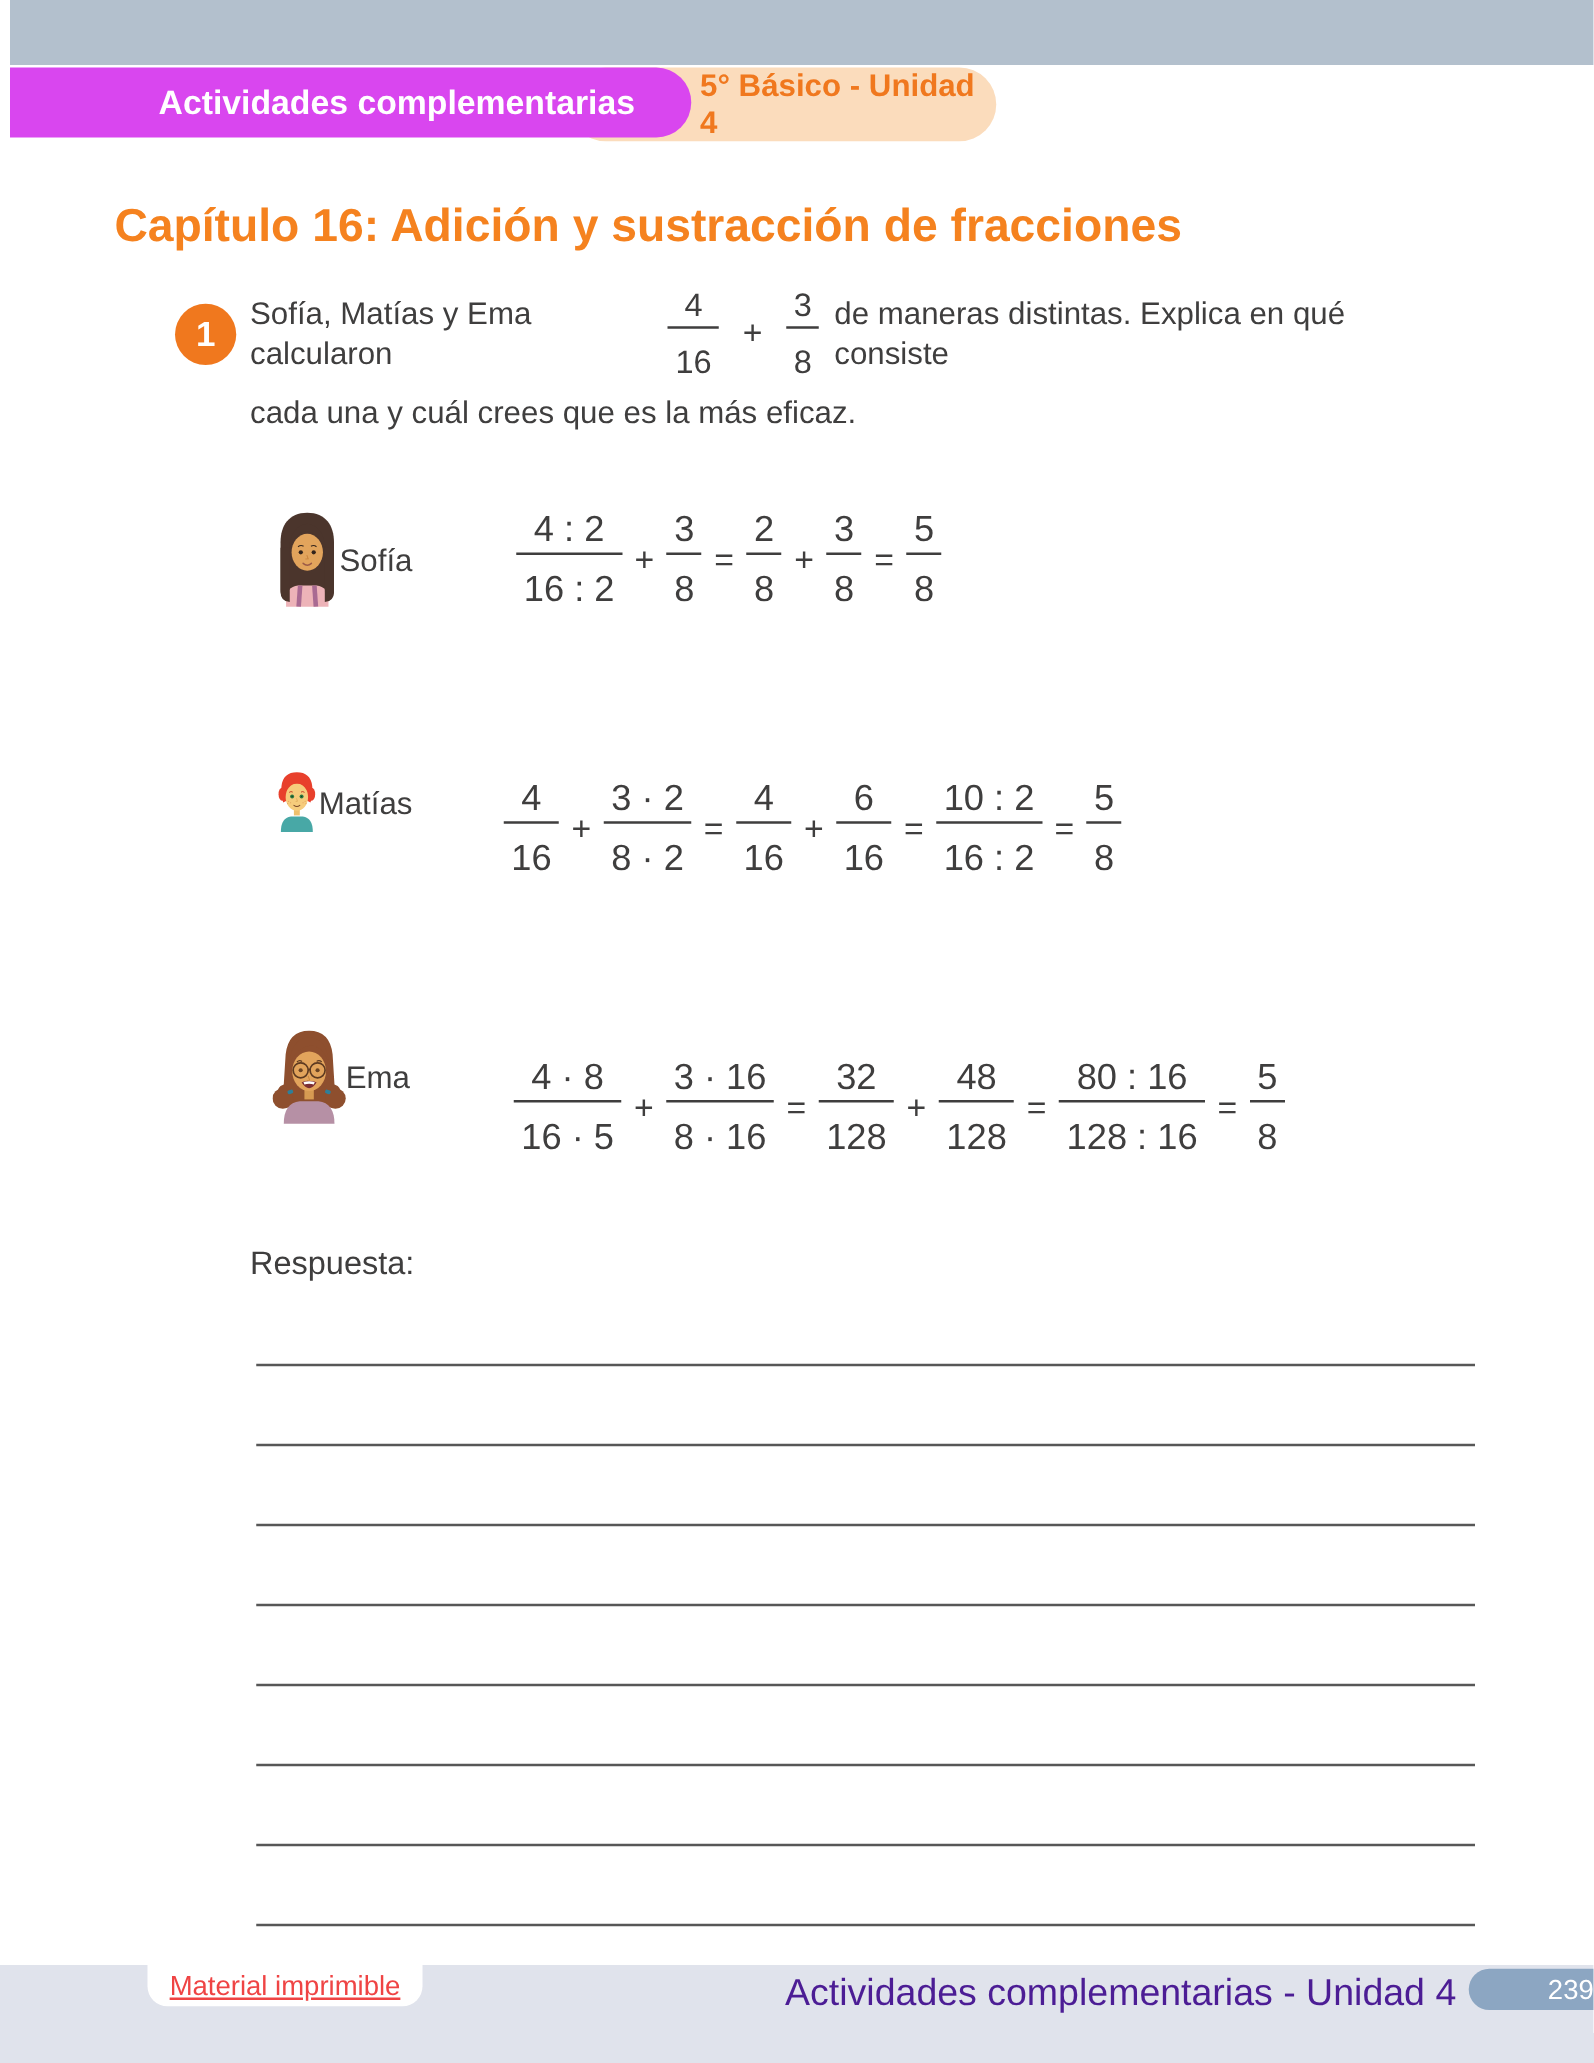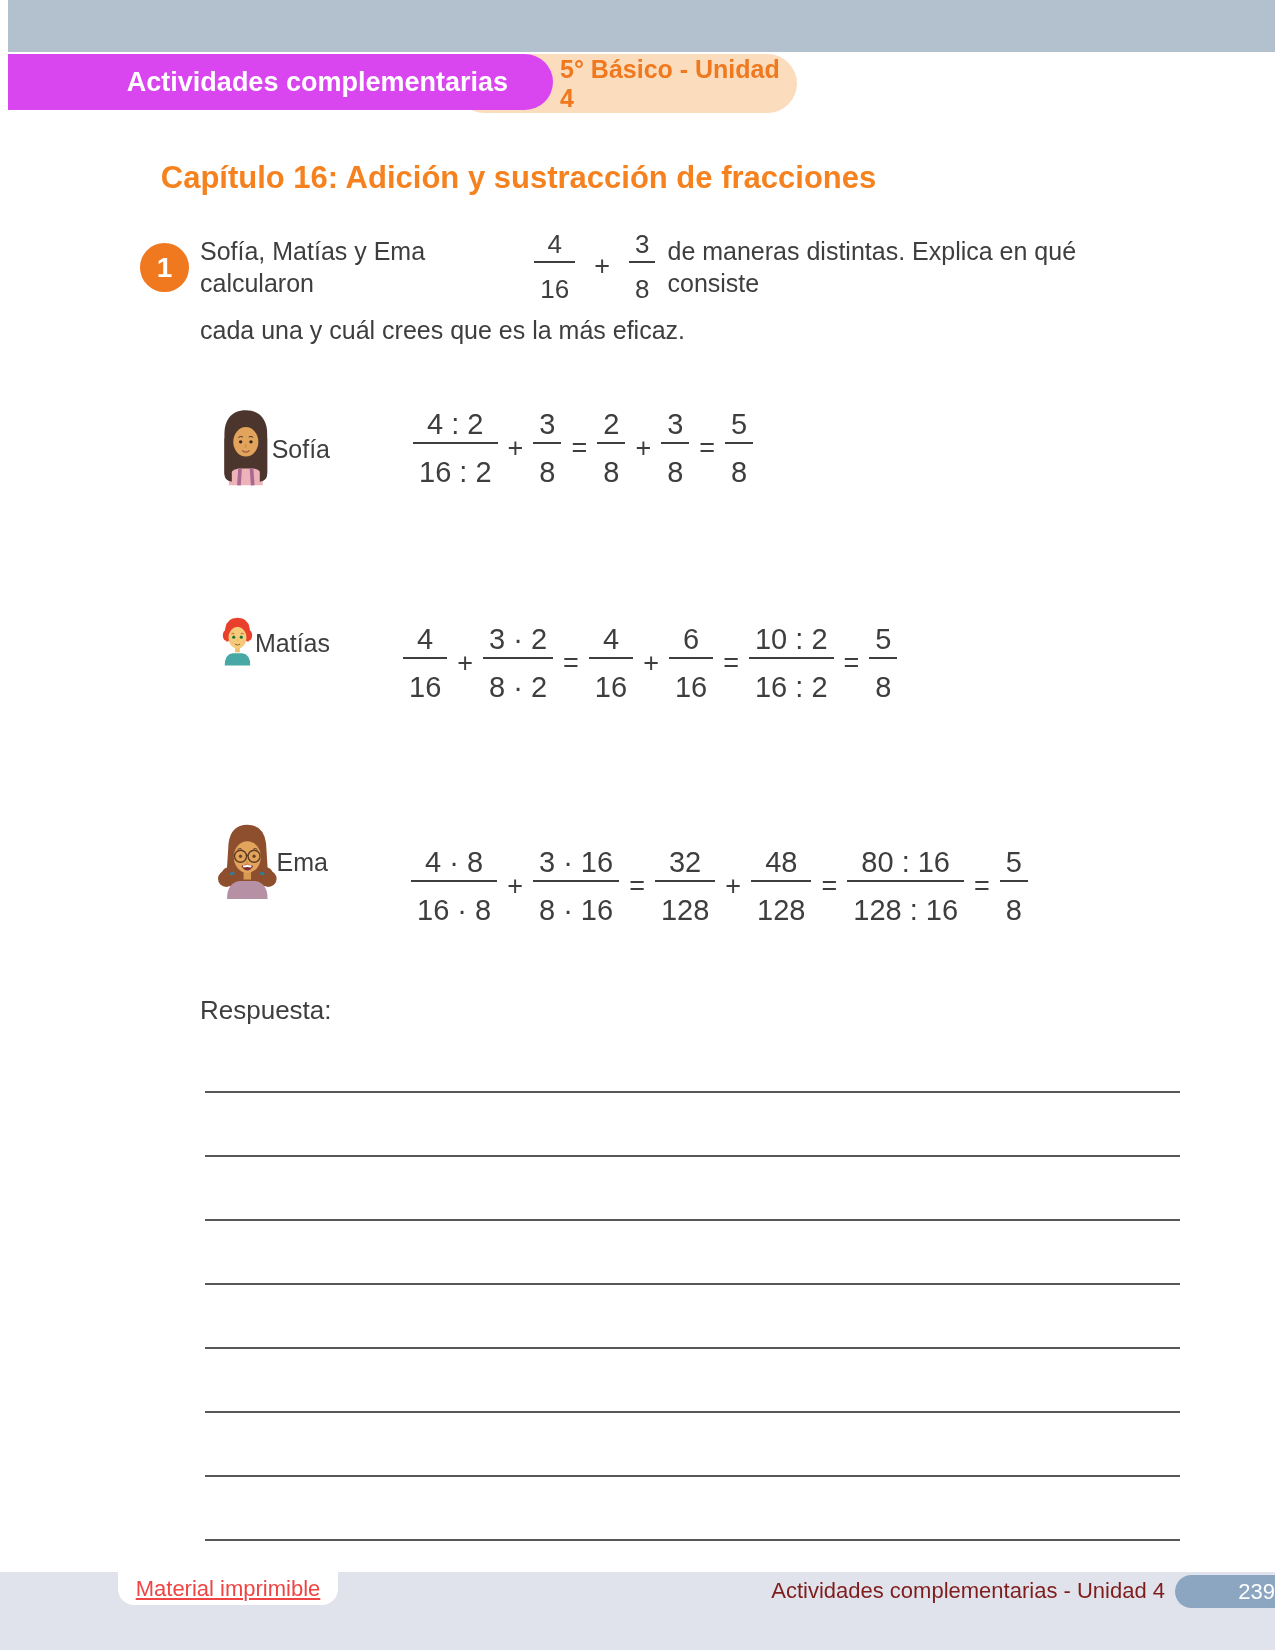--- a/index.html
+++ b/index.html
@@ -12,21 +12,21 @@
               border-radius:30px;z-index:1;display:flex;align-items:center;justify-content:center;
               padding-left:105px;box-sizing:border-box;}
   .peach-pill span{color:#f0781e;font-weight:bold;font-size:25px;}
   .orange-banner{position:absolute;left:8px;top:54px;width:545px;height:56px;background:#d946ef;
                  border-radius:0 28px 28px 0;z-index:2;display:flex;align-items:center;
                  justify-content:flex-end;padding-right:45px;box-sizing:border-box;}
   .orange-banner span{color:#ffffff;font-weight:bold;font-size:27px;}
 
   
   .chapter-title{position:absolute;left:0;top:160px;width:1037px;text-align:center;
-                 color:#f5821f;font-weight:bold;font-size:31px;}
+                 color:#f5821f;font-weight:bold;font-size:37px;}
 
   
   .problem-badge{position:absolute;left:140px;top:243px;width:49px;height:49px;border-radius:50%;
                  background:#f0781e;display:flex;align-items:center;justify-content:center;
                  color:#fff;font-weight:bold;font-size:28px;}
   .problem-text{position:absolute;left:200px;top:222px;width:940px;font-size:25px;line-height:1.3;}
   .problem-line1{display:flex;align-items:center;height:90px;gap:9px;flex-wrap:nowrap;}
   .problem-line2{margin-top:2px;}
 
   .frac{display:inline-flex;flex-direction:column;align-items:center;margin:0 3px;}
@@ -51,21 +51,21 @@
   
   .answer-label{position:absolute;left:200px;top:995px;font-size:26px;}
   .answer-lines{position:absolute;left:205px;top:1029px;width:975px;}
   .answer-line{height:62px;border-bottom:2px solid #575757;}
 
   
   .footer-band{position:absolute;left:0;top:1572px;width:1275px;height:78px;background:#e0e3ec;}
   .footer-tab{position:absolute;left:118px;top:1572px;width:220px;height:33px;background:#ffffff;
               border-radius:0 0 16px 16px;display:flex;align-items:center;justify-content:center;}
   .footer-tab span{color:#ef4444;font-size:22px;text-decoration:underline;}
-  .footer-right-text{position:absolute;right:110px;top:1578px;font-size:22px;color:#7f1d1d;margin-left:12px;}
+  .footer-right-text{position:absolute;right:110px;top:1578px;font-size:30px;color:#4c1d95;margin-left:12px;}
   .page-pill{position:absolute;left:1175px;top:1575px;width:100px;height:33px;background:#8ca6c2;
              border-radius:17px 0 0 17px;display:flex;align-items:center;justify-content:flex-end;}
   .page-pill span{color:#ffffff;font-size:22px;}
 </style>
 </head>
 <body>
 
 <div class="page">
 
   <div class="top-band"></div>
@@ -222,21 +222,21 @@
       <path d="M38,53 l1.5,4.5 l-3,0.4" stroke="#c9853f" stroke-width="1.1" fill="none"></path>
       <path d="M31,60 Q39,72 47,60 Q43,58 39,58.6 Q35,58 31,60 Z" fill="#7c2e33"></path>
       <path d="M33,59.4 Q39,58 45,59.4 L44,62 Q39,60.6 34,62 Z" fill="#ffffff"></path>
       <path d="M12,104 Q12,82 29,80 L49,80 Q66,82 66,104 Z" fill="#b690a5"></path>
     </svg>
     <span class="student-name">Ema</span>
   </div>
   <div class="equation eq-ema">
       <span class="frac">
         <span class="fnum">4 · 8</span>
-        <span class="fden">16 · 8</span>
+        <span class="fden">16 · 5</span>
       </span>
       <span class="op">+</span>
       <span class="frac">
         <span class="fnum">3 · 16</span>
         <span class="fden">8 · 16</span>
       </span>
       <span class="op">=</span>
       <span class="frac">
         <span class="fnum">32</span>
         <span class="fden">128</span>

